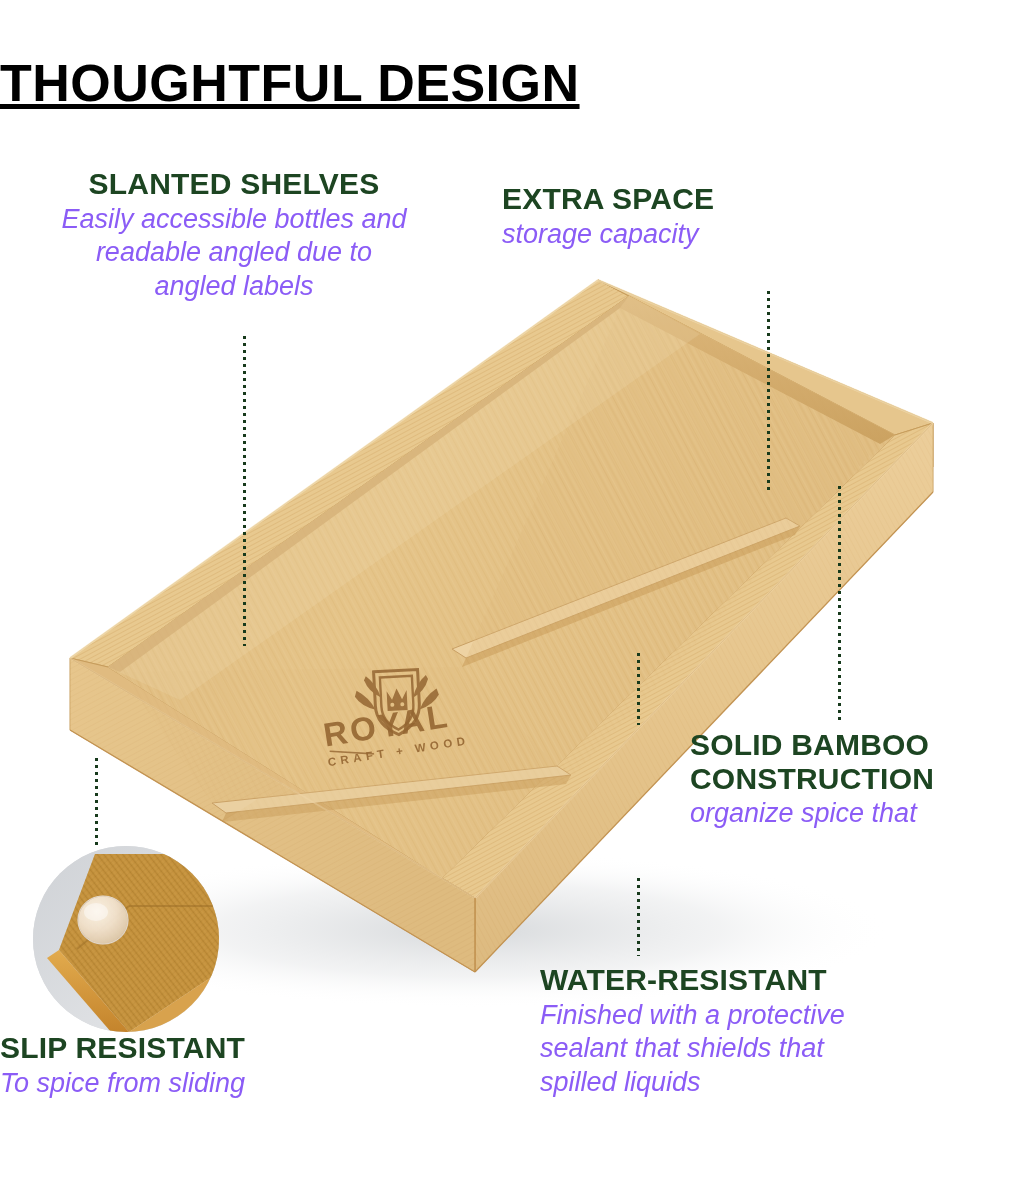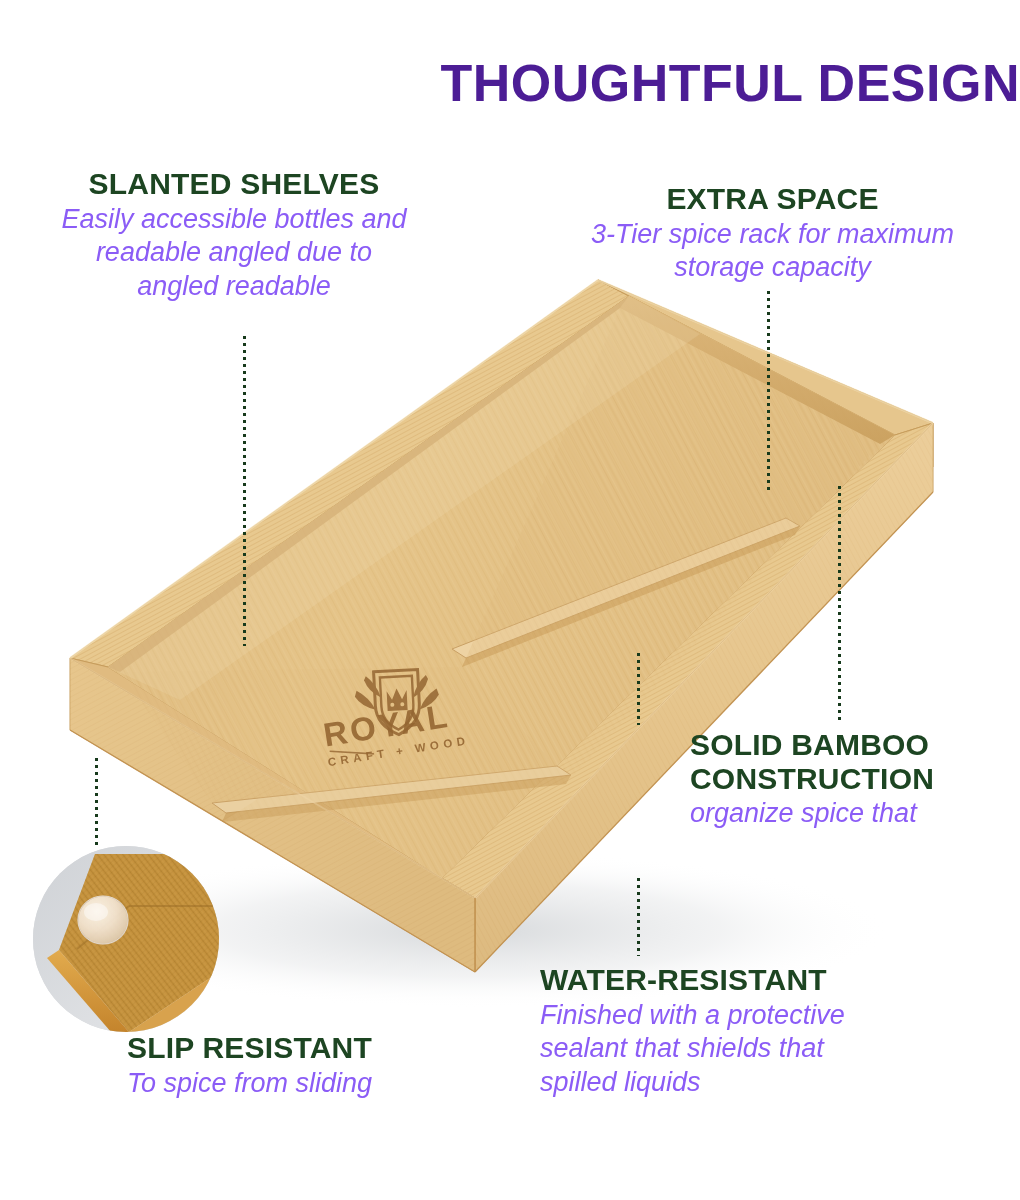--- a/index.html
+++ b/index.html
@@ -5,40 +5,40 @@
   html,body{margin:0;padding:0;}
   body{
     width:1020px;height:1200px;background:#ffffff;position:relative;overflow:hidden;
     font-family:"Liberation Sans","DejaVu Sans",sans-serif;
     -webkit-font-smoothing:antialiased;
   }
   .stage{position:absolute;inset:0;}
 
   
   #page-title{
-    position:absolute;left:0;right:0;top:57px;text-align:right;
+    position:absolute;left:0;right:0;top:57px;text-align:left;
     font-size:52px;font-weight:700;letter-spacing:0.5px;
-    color:#4c1d95;line-height:1;
+    color:#000000;line-height:1;text-decoration:underline;
   }
 
   .feature{position:absolute;}
   .feature .f-head{
     font-size:30px;font-weight:700;color:#1d4522;line-height:1.12;
     letter-spacing:0.2px;
   }
   .feature .f-body{
     font-size:27px;font-weight:400;color:#8b5cf6;line-height:1.24;
     letter-spacing:0px;margin-top:2px;font-style:italic;
   }
 
   #feature-slanted{left:0px;top:167px;width:468px;text-align:center;}
-  #feature-extra{left:530px;top:182px;width:485px;text-align:center;}
+  #feature-extra{left:502px;top:182px;width:485px;text-align:left;}
   #feature-solid{left:690px;top:728px;width:320px;}
   #feature-water{left:540px;top:963px;width:440px;text-align:left;}
-  #feature-slip{left:0px;top:1031px;width:372px;text-align:right;}
+  #feature-slip{left:0px;top:1031px;width:372px;text-align:left;}
 
   
   .leader{
     position:absolute;width:3px;
     background-image:linear-gradient(#173a1c 50%, rgba(0,0,0,0) 0%);
     background-position:left top;
     background-size:3px 7px;
     background-repeat:repeat-y;
   }
 
@@ -241,28 +241,27 @@
       <ellipse cx="63" cy="66" rx="12" ry="9" fill="#ffffff" opacity=".45"></ellipse>
       <ellipse cx="70" cy="74" rx="25" ry="24" fill="none" stroke="#ffffff" stroke-width="1" opacity=".5"></ellipse>
     </svg>
   </div>
 
   <div class="feature" id="feature-slanted">
     <div class="f-head">SLANTED SHELVES</div>
     <div class="f-body">
       <div>Easily accessible bottles and</div>
       <div>readable angled due to</div>
-      <div>angled readable</div>
+      <div>angled labels</div>
     </div>
   </div>
 
   <div class="feature" id="feature-extra">
     <div class="f-head">EXTRA SPACE</div>
     <div class="f-body">
-      <div>3-Tier spice rack for maximum</div>
       <div>storage capacity</div>
     </div>
   </div>
 
   <div class="feature" id="feature-solid">
     <div class="f-head">
       <div>SOLID BAMBOO</div>
       <div>CONSTRUCTION</div>
     </div>
     <div class="f-body">

